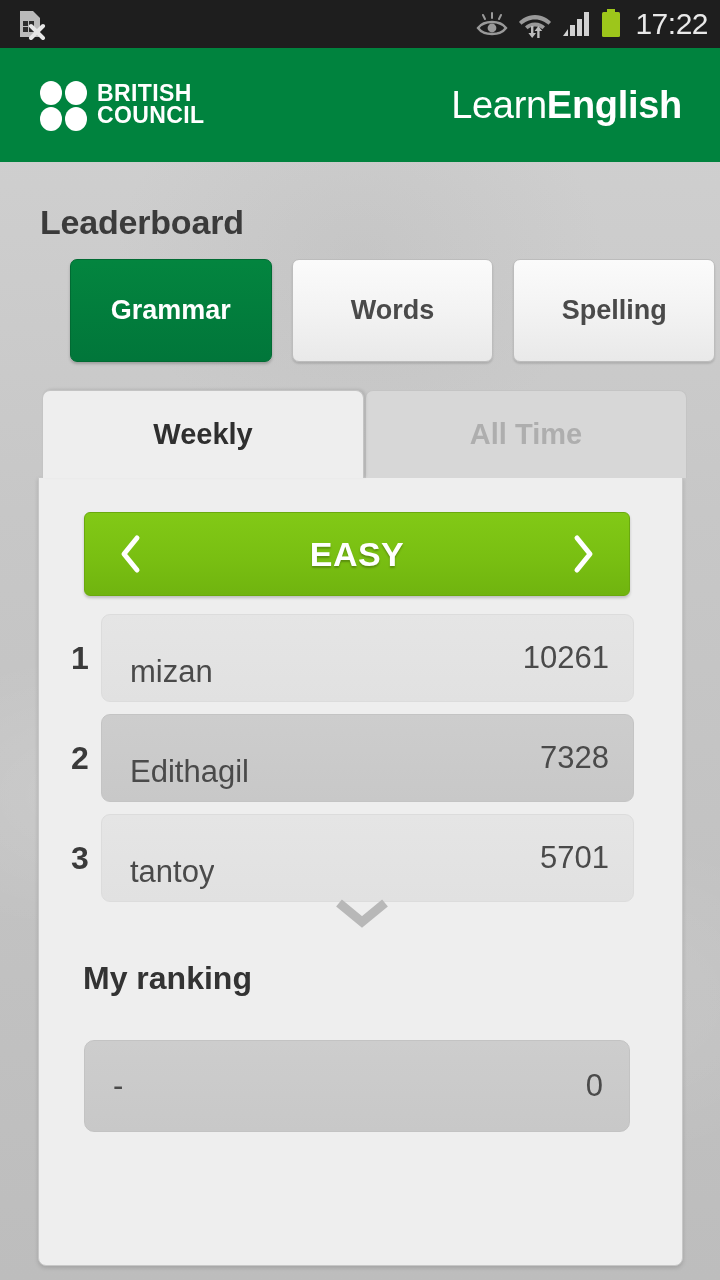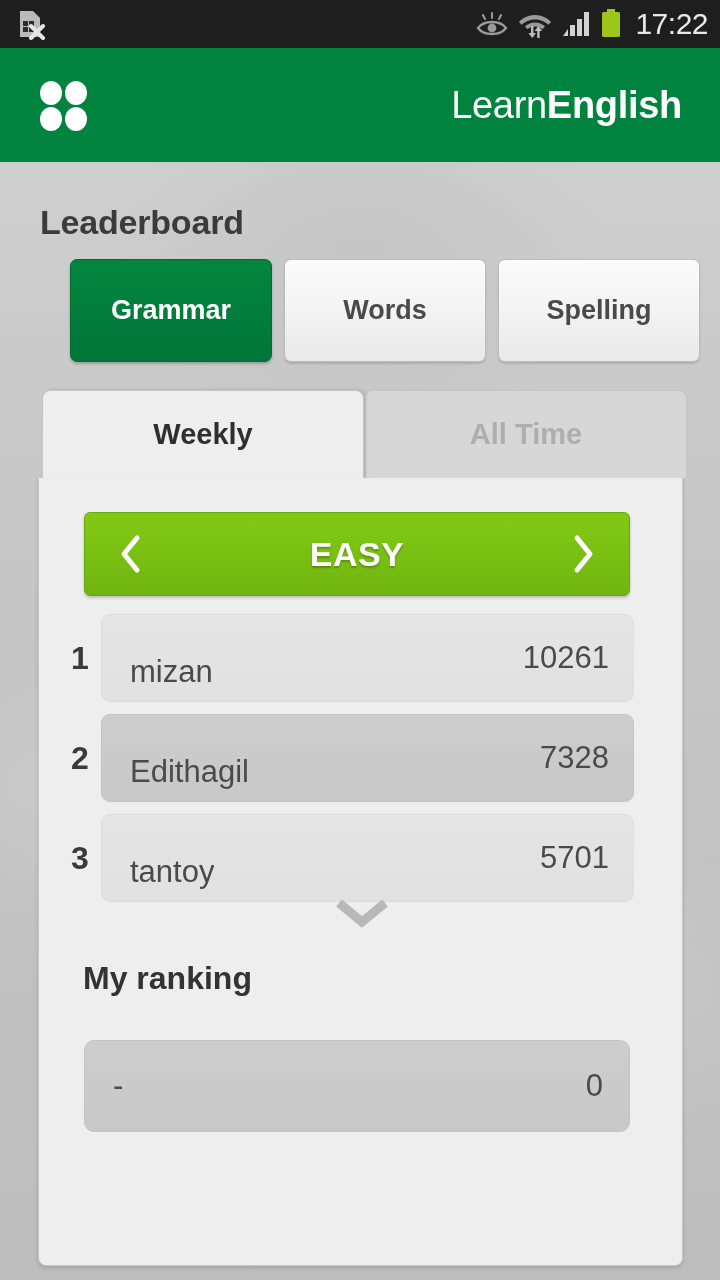--- a/index.html
+++ b/index.html
@@ -128,21 +128,21 @@
     letter-spacing: -0.2px;
   }
 
   
   .cat-row {
     position: absolute;
     left: 38px;
     top: 259px;
     width: 645px;
     display: flex;
-    gap: 12px;
+    gap: 20px;
     padding-left: 32px;
   }
   .cat-btn {
     width: 202px;
     height: 103px;
     border-radius: 7px;
     display: flex;
     align-items: center;
     justify-content: center;
     font-size: 27px;
@@ -405,20 +405,24 @@
     </div>
   </div>
 
   <div class="appheader">
     <div class="bc-logo">
       <div class="bc-dots">
         <div class="bc-dot"></div>
           <div class="bc-dot"></div>
         <div class="bc-dot"></div>
           <div class="bc-dot"></div>
+      </div>
+      <div class="bc-words">
+        <span>BRITISH</span>
+        <span>COUNCIL</span>
       </div>
     </div>
     <div class="le-logo">
       <span class="le-thin">Learn</span><span class="le-bold">English</span>
     </div>
   </div>
 
   <div class="page-title">Leaderboard</div>
 
   <div class="cat-row">

